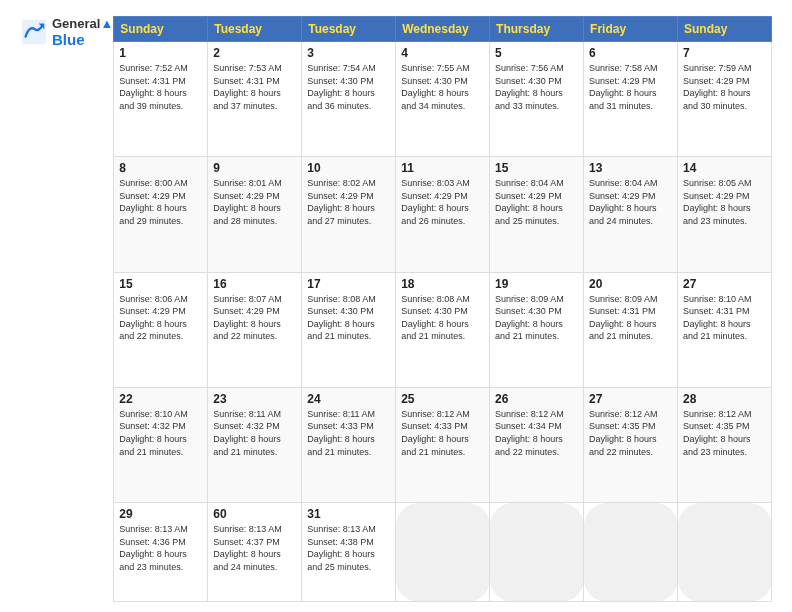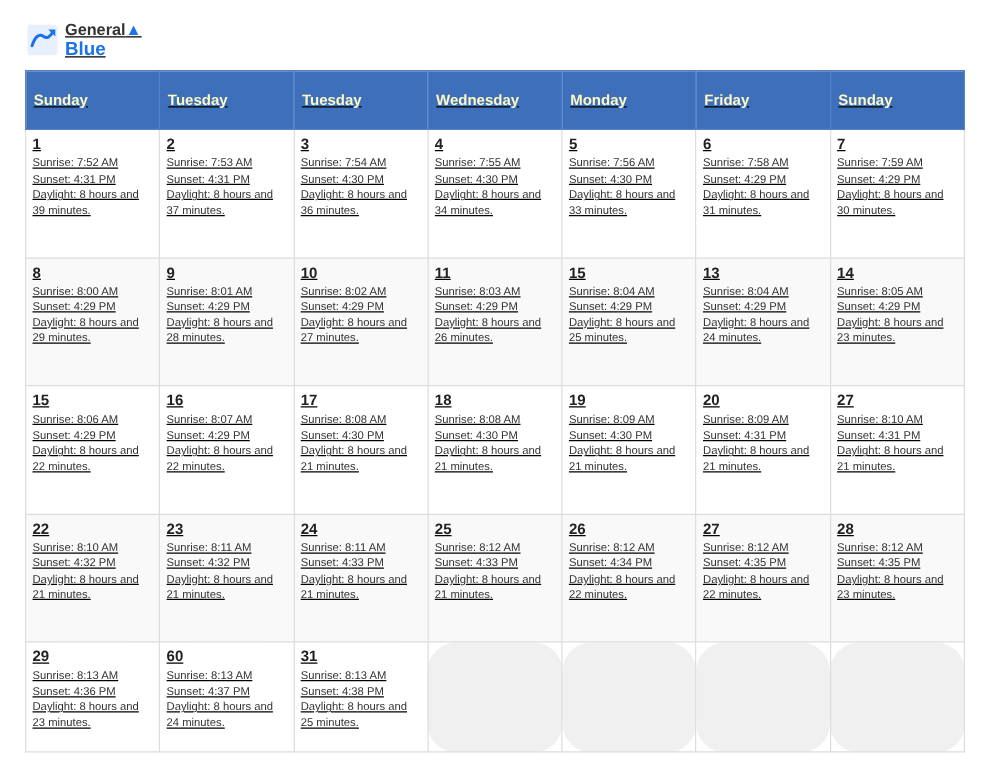--- a/index.html
+++ b/index.html
@@ -8,22 +8,21 @@
       background: #fff;
       width: 792px;
       height: 612px;
       overflow: hidden;
     }
     .page {
       width: 792px;
       height: 612px;
       padding: 16px 20px 10px 20px;
       display: flex;
-      flex-direction: column;
-      text-decoration: underline;
+      flex-direction: row;
     }
     .header {
       display: flex;
       justify-content: space-between;
       align-items: flex-start;
       margin-bottom: 8px;
     }
     .logo {
       display: flex;
       align-items: center;
@@ -47,23 +46,23 @@
     }
     .calendar {
       flex: 1;
       border: 1px solid #ccc;
       border-collapse: collapse;
       width: 100%;
       table-layout: fixed;
     }
     .calendar th {
       background-color: #3d6fba;
-      color: #fef9c3;
+      color: #fde047;
       text-align: left;
-      padding: 16px 6px;
+      padding: 5px 6px;
       font-size: 12px;
       font-weight: bold;
       border: 1px solid #5580c8;
     }
     .calendar td {
       vertical-align: top;
       padding: 4px 5px;
       border: 1px solid #ddd;
       font-size: 9.5px;
       color: #333;
@@ -115,21 +114,21 @@
     </div>
   </div>
 
   <table class="calendar">
     <thead>
       <tr id="header-row">
           <th>Sunday</th>
           <th>Tuesday</th>
           <th>Tuesday</th>
           <th>Wednesday</th>
-          <th>Monday</th>
+          <th>Thursday</th>
           <th>Friday</th>
           <th>Sunday</th>
         </tr>
     </thead>
     <tbody id="calendar-body">
         <tr>
           <td>
         <span class="day-num">1</span>
         <div class="cell-text">
           Sunrise: 7:52 AM<br>Sunset: 4:31 PM<br>Daylight: 8 hours and 39 minutes.

